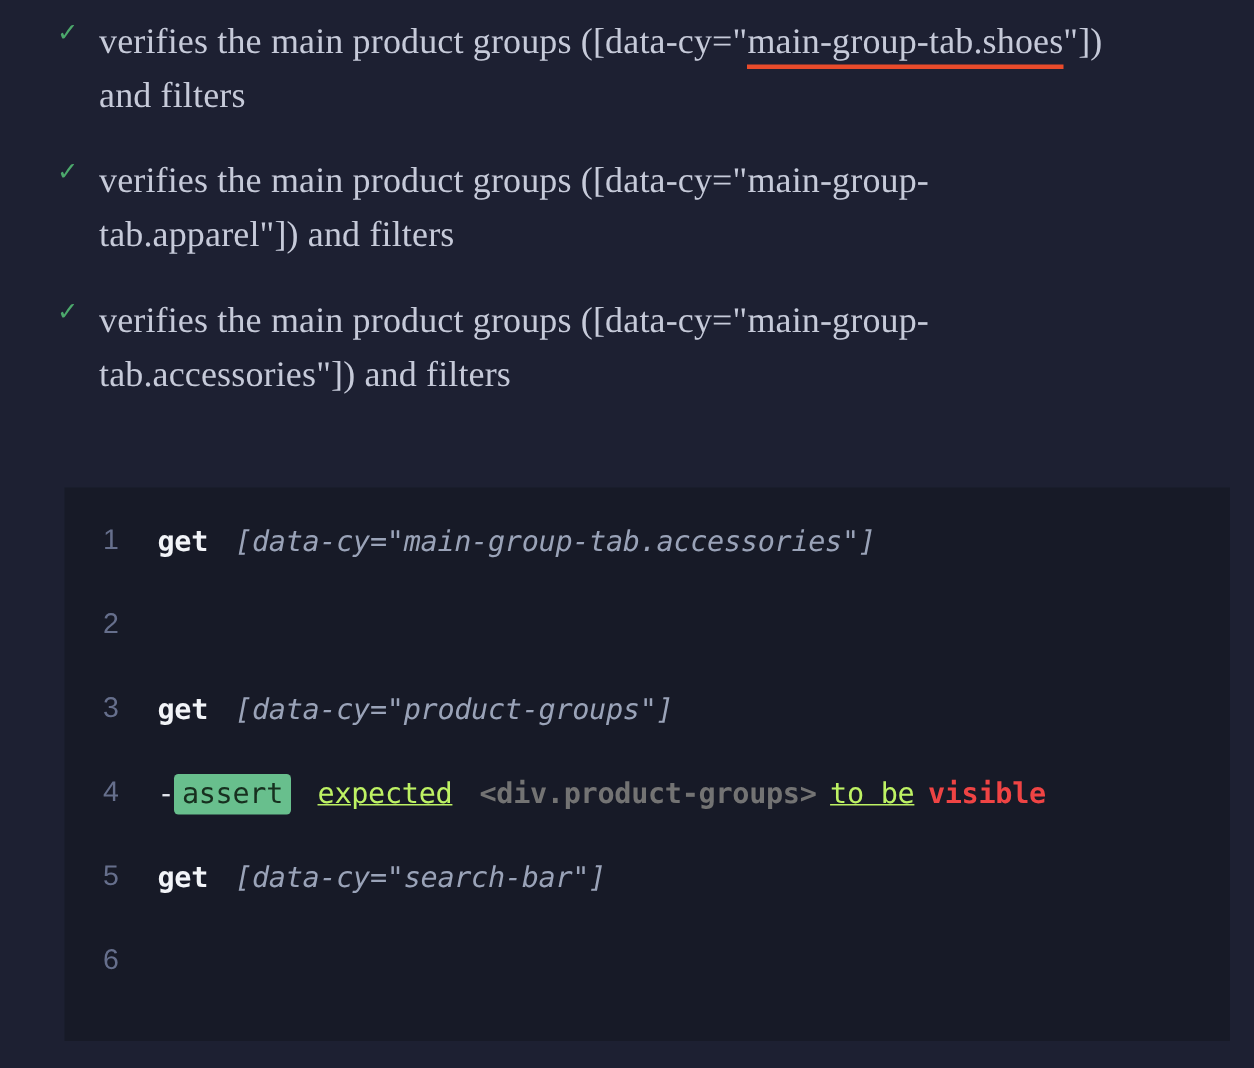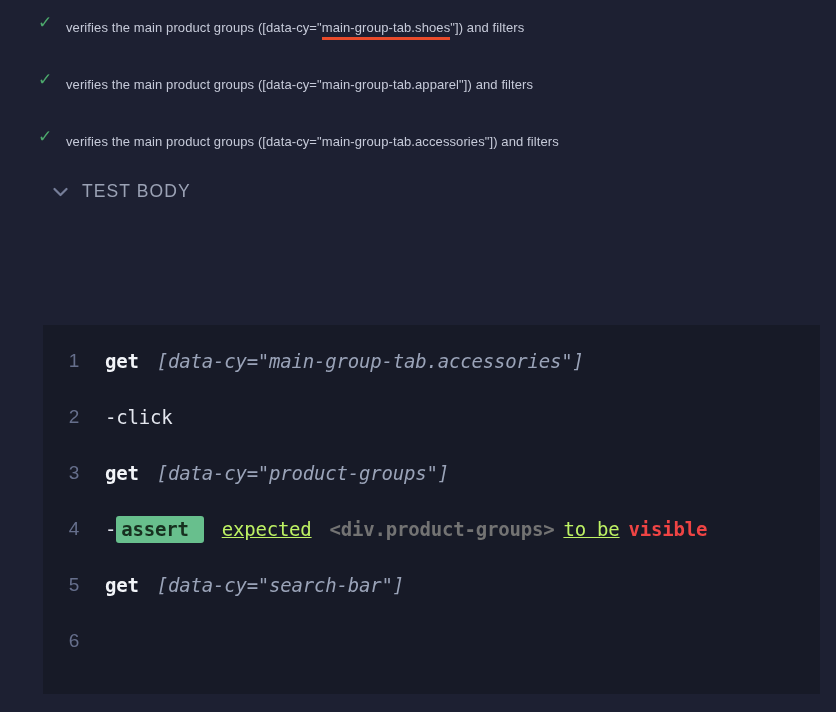--- a/index.html
+++ b/index.html
@@ -39,25 +39,25 @@
     margin-top: 4px;
     color: #4ca86c;
     font-size: 17px;
     line-height: 1;
     font-weight: 700;
     font-family: "DejaVu Sans", sans-serif;
   }
 
   .test-title {
     color: #c6cad9;
-    font-size: 13px;
+    font-size: 24px;
     line-height: 36px;
     letter-spacing: 0.1px;
     max-width: 680px;
-    font-family: Liberation Sans, sans-serif;
+    font-family: Liberation Serif, serif;
   }
 
   .test-title .selector-underline {
     border-bottom: 3px solid #e94b2b;
     padding-bottom: 2px;
   }
 
   
   .section-header {
     display: flex;
@@ -133,23 +133,23 @@
   .tok-arg      { color: #9aa3b8; font-style: italic; }
   .tok-plain    { color: #e4e7ef; }
   .tok-dash     { color: #e4e7ef; }
   .tok-exp      { color: #bef264; text-decoration: underline; }
   .tok-el       { color: #737373; font-weight: 700; }
   .tok-state    { color: #ef4444; font-weight: 700; }
 
   .assert-badge {
     background: #68bf8d;
     color: #17301f;
-    font-weight: 700;
+    font-weight: 400;
     border-radius: 3px;
-    padding: 2px 15px 3px 5px;
+    padding: 2px 5px 3px 5px;
     font-family: "DejaVu Sans Mono", monospace;
     font-size: 19px;
   }
 
   .sp { display: inline-block; width: 9px; }
   .sp2 { display: inline-block; width: 18px; }
 </style>
 </head>
 <body>
 
@@ -165,41 +165,32 @@
     <div class="test-row">
       <span class="check-icon">✓</span>
       <div class="test-title"><span>verifies the main product groups ([data-cy="main-group-tab.apparel"]) and filters</span></div>
     </div>
 
     <div class="test-row">
       <span class="check-icon">✓</span>
       <div class="test-title"><span>verifies the main product groups ([data-cy="main-group-tab.accessories"]) and filters</span></div>
     </div>
 
-    <div class="section-header">
-      <span class="chevron">
-        <svg width="15" height="10" viewBox="0 0 15 10" fill="none" xmlns="http://www.w3.org/2000/svg">
-          <path d="M1.5 2 L7.5 8 L13.5 2" stroke="#767e99" stroke-width="2.2" stroke-linecap="round" stroke-linejoin="round"></path>
-        </svg>
-      </span>
-      <span class="section-label">TEST BODY</span>
-    </div>
 
   </div>
 
   <div class="code-block">
 
     <div class="code-line">
       <span class="ln">1</span>
       <span class="code-text"><span class="tok-cmd">get</span><span class="sp2"></span><span class="tok-arg">[data-cy="main-group-tab.accessories"]</span></span>
     </div>
 
     <div class="code-line">
       <span class="ln">2</span>
-      <span class="code-text"><span class="tok-dash">-</span><span class="tok-plain">click</span></span>
     </div>
 
     <div class="code-line">
       <span class="ln">3</span>
       <span class="code-text"><span class="tok-cmd">get</span><span class="sp2"></span><span class="tok-arg">[data-cy="product-groups"]</span></span>
     </div>
 
     <div class="code-line">
       <span class="ln">4</span>
       <span class="code-text"><span class="tok-dash">-</span><span class="assert-badge">assert</span><span class="sp2"></span><span class="tok-exp">expected</span><span class="sp2"></span><span class="tok-el">&lt;div.product-groups&gt;</span><span class="sp"></span><span class="tok-exp">to be</span><span class="sp"></span><span class="tok-state">visible</span></span>

